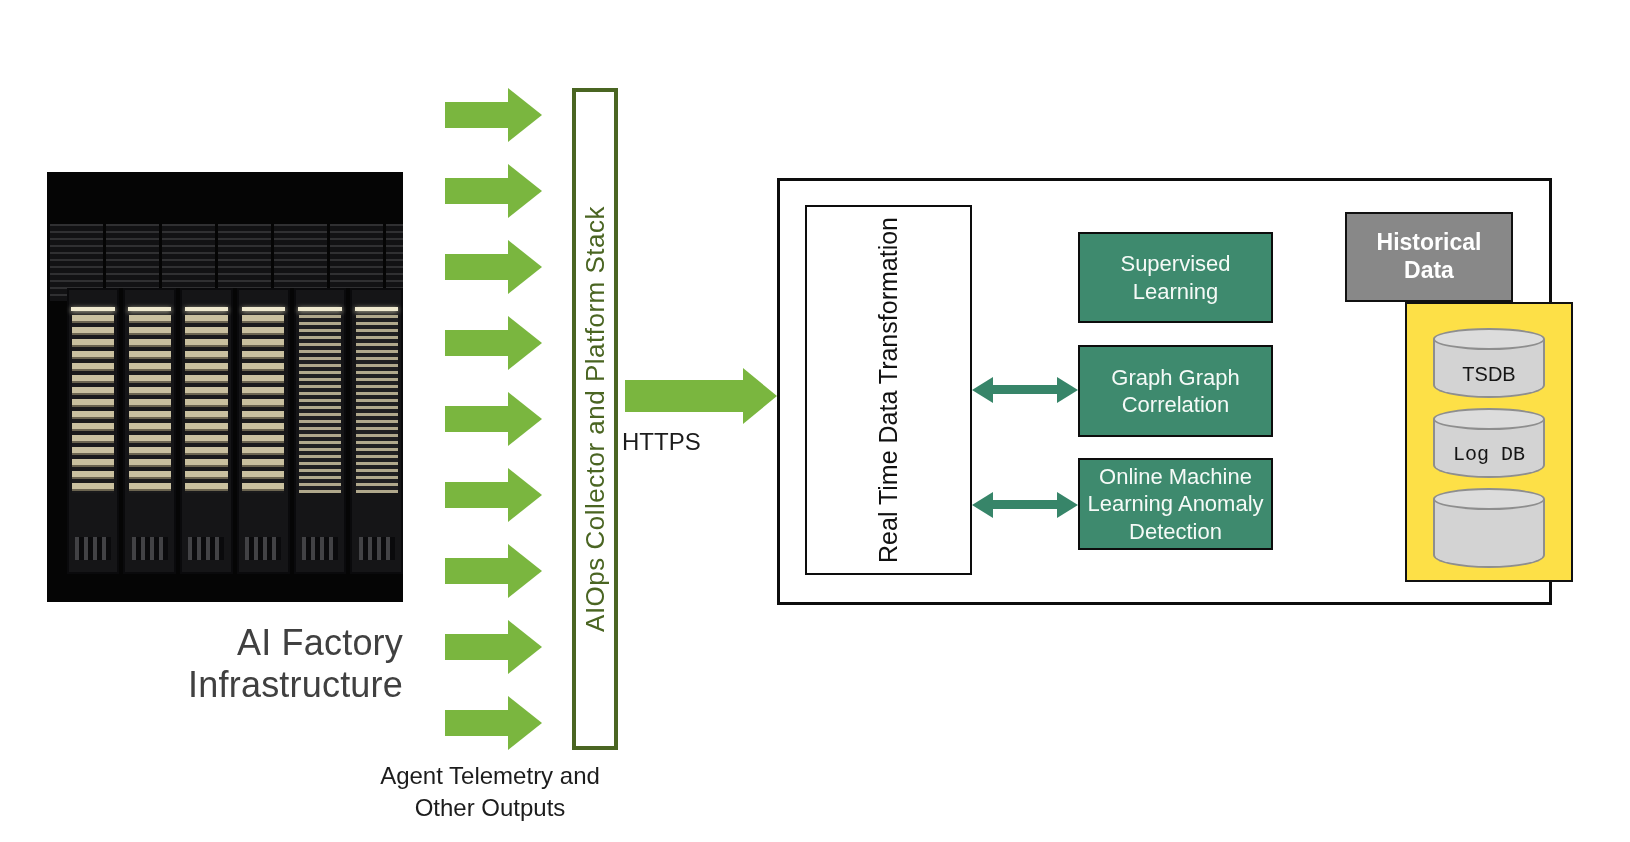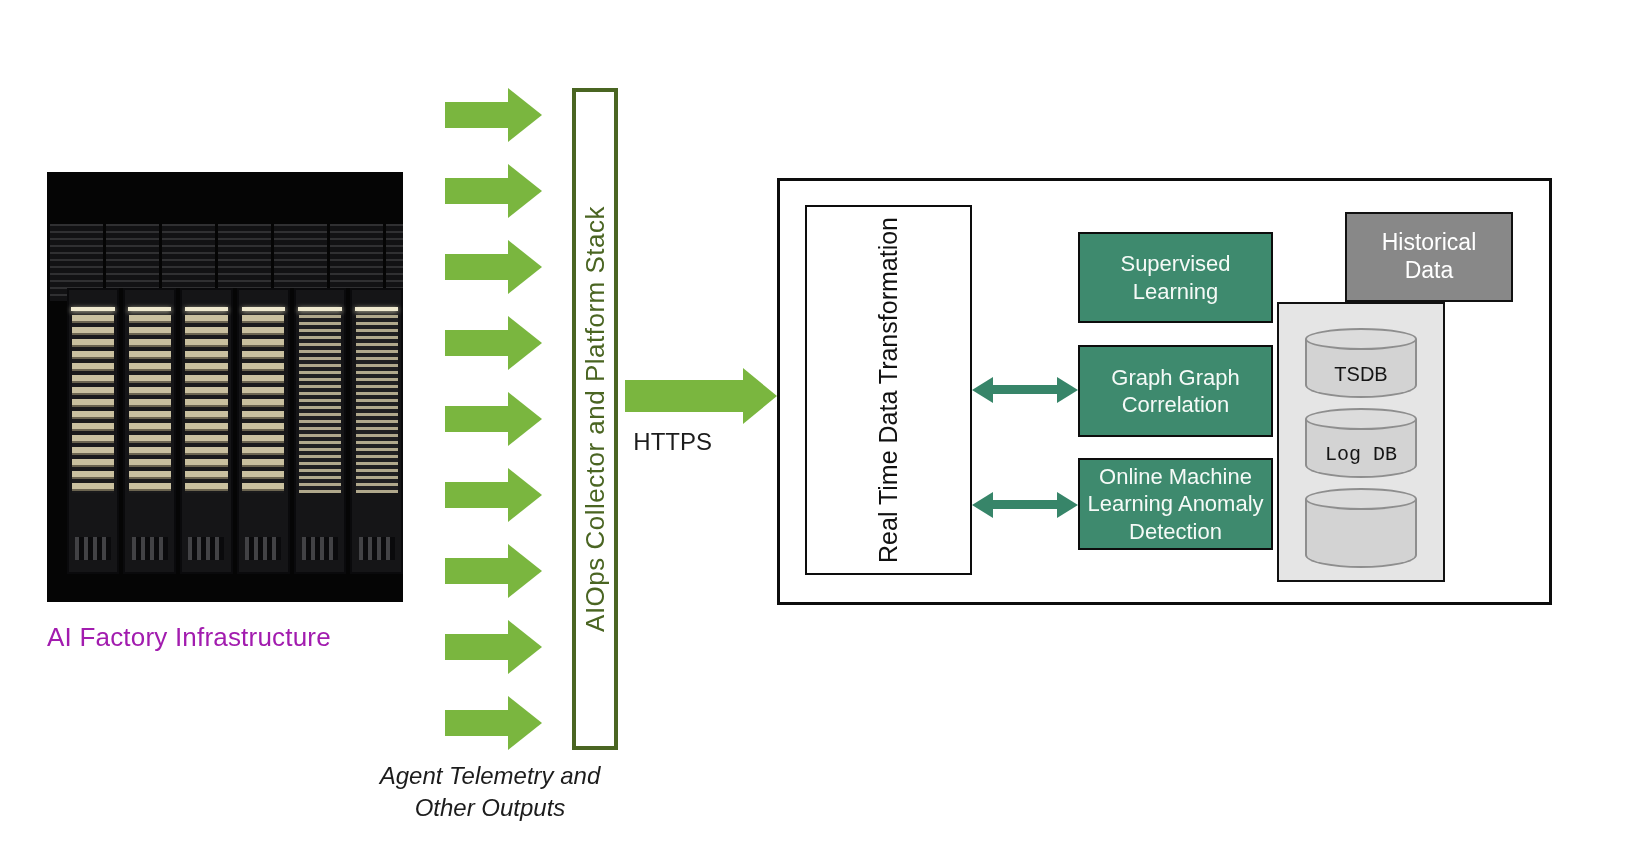--- a/index.html
+++ b/index.html
@@ -14,42 +14,42 @@
       repeating-linear-gradient(90deg,#050505 0 3px,rgba(0,0,0,0) 3px 56px),
       repeating-linear-gradient(180deg,#303032 0 2px,#121214 2px 7px);}
   .front-racks{position:absolute;left:5.5%;top:27%;width:94.5%;height:66.5%;display:flex;gap:4px;background:#050505;}
   .rack{flex:1;position:relative;background:#151517;box-shadow:inset 0 0 0 2px #0a0a0c;}
   .rack-light{position:absolute;top:6.5%;left:9%;right:9%;height:4px;background:#efe9cf;box-shadow:0 1px 5px rgba(255,250,215,.75);}
   .rack-trays{position:absolute;top:9.5%;left:10%;right:10%;height:62%;
     background:repeating-linear-gradient(180deg,#c9c09f 0 6px,#6b6450 6px 8px,#1a1a1c 8px 12px);}
   .rack.dense .rack-trays{background:repeating-linear-gradient(180deg,#b0a88c 0 3px,#202022 3px 7px);}
   .rack-base{position:absolute;left:16%;right:16%;bottom:5%;height:8%;
     background:repeating-linear-gradient(90deg,#424245 0 4px,#0a0a0c 4px 9px);}
-  .photo-caption{position:absolute;left:47px;top:622px;width:356px;text-align:left;
-    font-size:26px;letter-spacing:.2px;color:#a21caf;}
+  .photo-caption{position:absolute;left:47px;top:622px;width:356px;text-align:right;
+    font-size:36px;letter-spacing:.2px;color:#404040;}
   
   .arrows{position:absolute;left:445px;top:88px;width:97px;height:662px;
     display:flex;flex-direction:column;justify-content:space-between;}
   .fat-arrow{position:relative;width:97px;height:54px;flex:0 0 auto;}
   .fat-arrow .tail{position:absolute;left:0;top:14px;width:66px;height:26px;background:var(--lime);}
   .fat-arrow .head{position:absolute;right:0;top:0;width:0;height:0;
     border-top:27px solid transparent;border-bottom:27px solid transparent;border-left:34px solid var(--lime);}
   .telemetry-label{position:absolute;left:350px;top:760px;width:280px;text-align:center;
-    font-size:24px;line-height:1.35;color:#1c1c1c;font-style:italic;}
+    font-size:24px;line-height:1.35;color:#1c1c1c;}
   
   .aiops-box{position:absolute;left:572px;top:88px;width:46px;height:662px;box-sizing:border-box;
     border:4px solid var(--olive);background:#ffffff;display:flex;align-items:center;justify-content:center;}
   .vtext{writing-mode:vertical-rl;transform:rotate(180deg);white-space:nowrap;}
   .aiops-box .vtext{font-size:26px;font-weight:500;color:var(--olive);letter-spacing:.5px;}
   
   .https-arrow{position:absolute;left:625px;top:368px;width:152px;height:56px;}
   .https-arrow .tail{position:absolute;left:0;top:12px;width:118px;height:32px;background:var(--lime);}
   .https-arrow .head{position:absolute;right:0;top:0;width:0;height:0;
     border-top:28px solid transparent;border-bottom:28px solid transparent;border-left:34px solid var(--lime);}
-  .https-label{position:absolute;left:594px;top:428px;width:118px;text-align:right;font-size:24px;color:#1c1c1c;}
+  .https-label{position:absolute;left:622px;top:428px;width:118px;text-align:left;font-size:24px;color:#1c1c1c;}
   
   .outer-box{position:absolute;left:777px;top:178px;width:775px;height:427px;box-sizing:border-box;
     border:3px solid #0d0d0d;background:#ffffff;}
   .rtdt-box{position:absolute;left:805px;top:205px;width:167px;height:370px;box-sizing:border-box;
     border:2px solid #0d0d0d;background:#ffffff;display:flex;align-items:center;justify-content:center;}
   .rtdt-box .vtext{font-size:25px;color:#111111;}
   
   .module{position:absolute;left:1078px;width:195px;box-sizing:border-box;border:2px solid #0d0d0d;
     background:var(--teal);color:#f5faf7;display:flex;align-items:center;justify-content:center;
     text-align:center;font-size:22px;line-height:1.25;}
@@ -62,24 +62,24 @@
   .biarrow .bar{position:absolute;left:16px;right:16px;top:8px;height:9px;background:var(--teal-arrow);}
   .biarrow .head-l{position:absolute;left:0;top:0;width:0;height:0;
     border-top:13px solid transparent;border-bottom:13px solid transparent;border-right:21px solid var(--teal-arrow);}
   .biarrow .head-r{position:absolute;right:0;top:0;width:0;height:0;
     border-top:13px solid transparent;border-bottom:13px solid transparent;border-left:21px solid var(--teal-arrow);}
   .biarrow-0{top:377px;}
   .biarrow-1{top:492px;}
   
   .hist-header{position:absolute;left:1345px;top:212px;width:168px;height:90px;box-sizing:border-box;
     border:2px solid #111111;background:var(--gray-header);color:#ffffff;
-    display:flex;align-items:center;justify-content:center;text-align:center;font-size:23px;line-height:1.2;}
+    display:flex;align-items:center;justify-content:center;text-align:center;font-size:23px;line-height:1.2;font-weight:bold;}
   .hist-header span{display:block;max-width:110px;}
-  .hist-container{position:absolute;left:1277px;top:302px;width:168px;height:280px;box-sizing:border-box;
-    border:2px solid #111111;background:#e5e5e5;}
+  .hist-container{position:absolute;left:1405px;top:302px;width:168px;height:280px;box-sizing:border-box;
+    border:2px solid #111111;background:#fde047;}
   .cyl{position:absolute;left:26px;width:112px;}
   .cyl-0{top:24px;height:70px;}
   .cyl-1{top:104px;height:70px;font-family:Liberation Mono, monospace;}
   .cyl-2{top:184px;height:80px;}
   .cyl-body{position:absolute;left:0;right:0;top:11px;bottom:0;background:var(--cyl-fill);
     border:2px solid var(--cyl-border);border-top:none;
     border-radius:0 0 56px 56px / 0 0 13px 13px;}
   .cyl-top{position:absolute;left:0;right:0;top:0;height:22px;background:#dcdcdc;
     border:2px solid var(--cyl-border);border-radius:50%;box-sizing:border-box;}
   .cyl-label{position:absolute;left:0;right:0;top:24px;bottom:2px;display:flex;align-items:center;justify-content:center;

